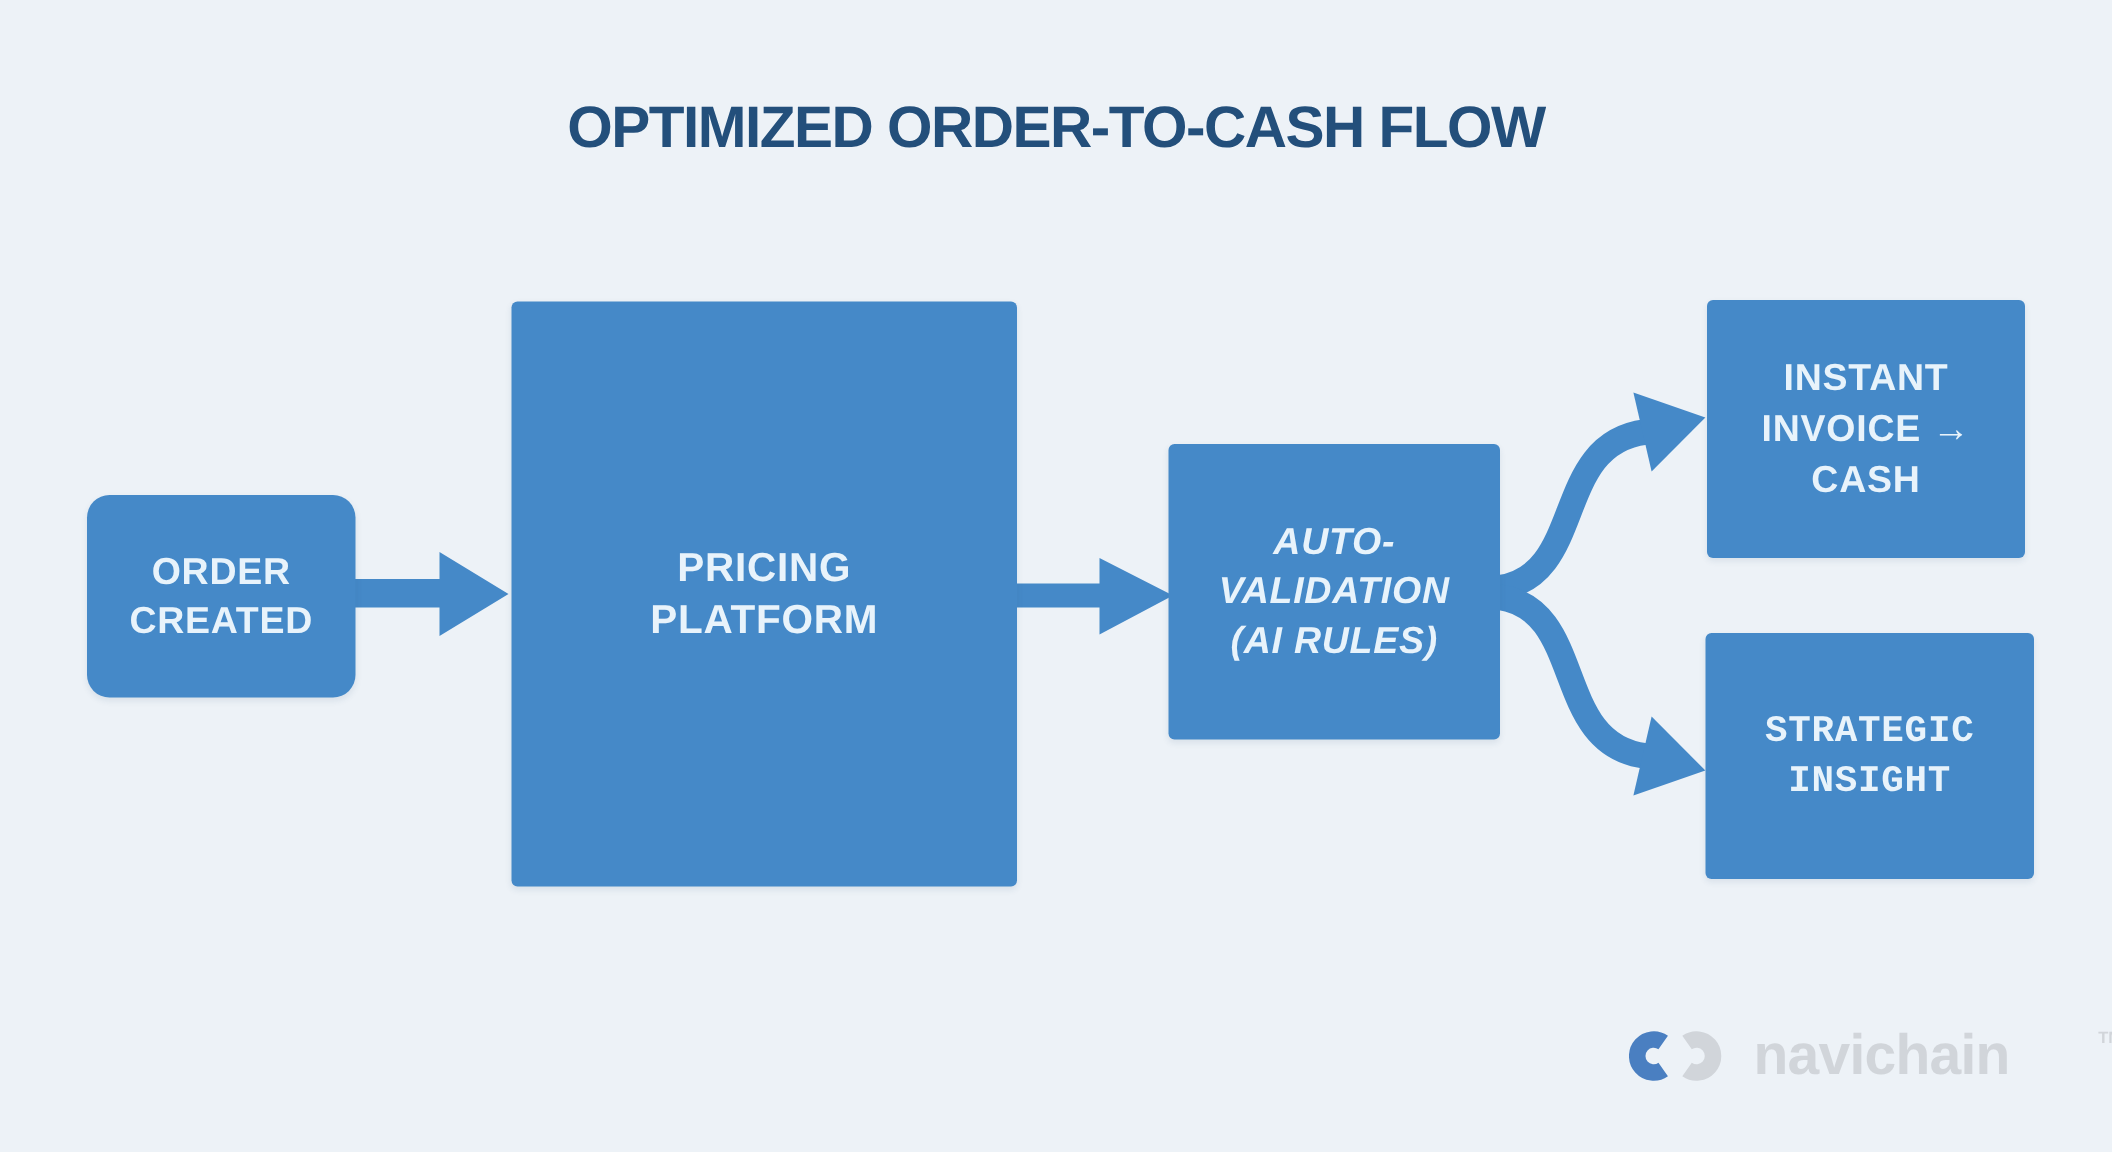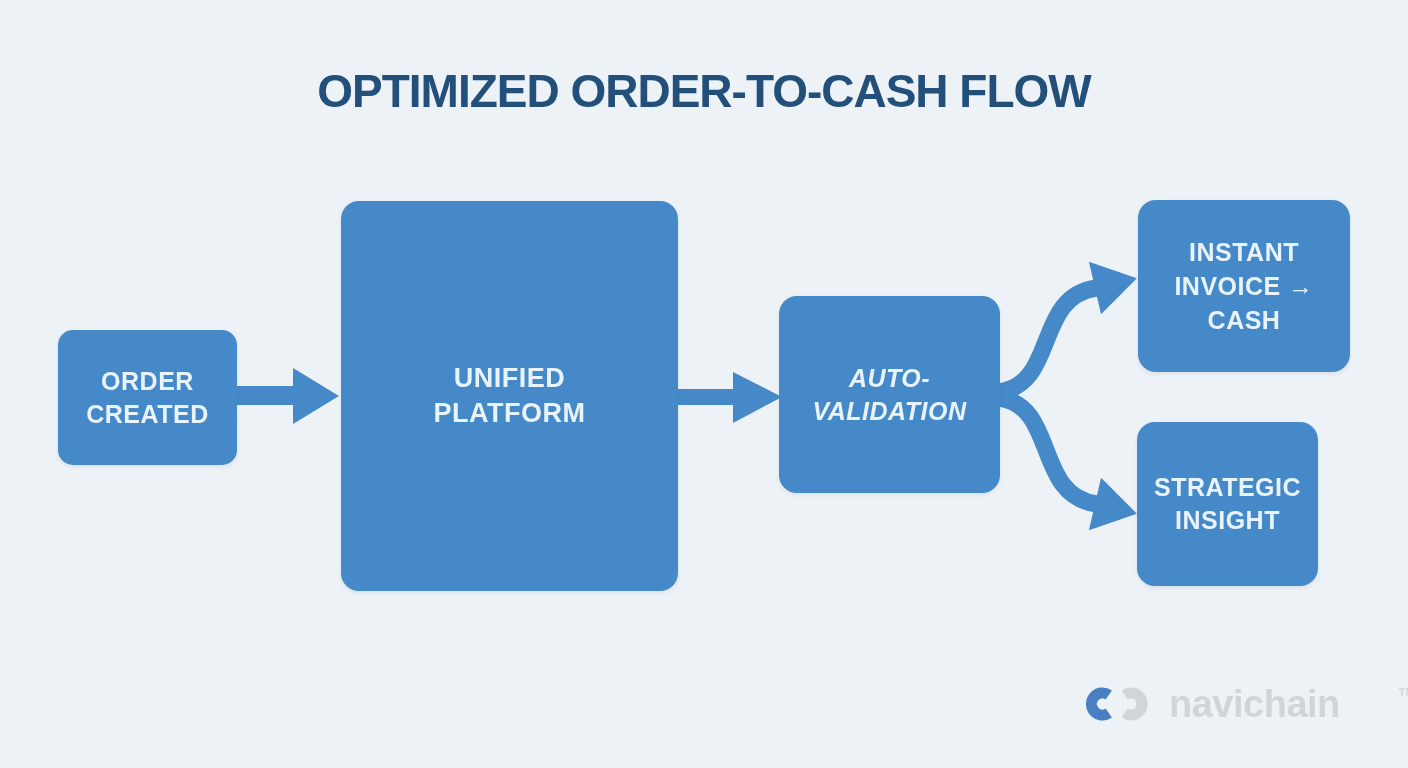--- a/index.html
+++ b/index.html
@@ -13,53 +13,53 @@
     overflow: hidden;
     background: var(--background, #edf2f7);
     font-family: "Liberation Sans", sans-serif;
   }
   .title {
     position: absolute;
     left: 0;
     right: 0;
     top: 64px;
     text-align: center;
-    font-size: 46px;
+    font-size: 39px;
     font-weight: bold;
     letter-spacing: -1px;
     color: var(--title, #234f7b);
     margin: 0;
   }
   .arrows-layer {
     position: absolute;
     left: 0;
     top: 0;
     width: 1408px;
     height: 768px;
   }
   .node {
     position: absolute;
     background: var(--box-fill, #4589c8);
-    border-radius: 18px;
+    border-radius: 4px;
     display: flex;
     flex-direction: column;
     justify-content: center;
     align-items: center;
     text-align: center;
     color: var(--box-text, #e8f3fb);
     font-weight: bold;
     letter-spacing: 0.5px;
     box-shadow: 0 2px 4px rgba(40, 80, 120, 0.10);
   }
   .node span { display: block; }
   .node-order-created   { left: 58px;   top: 330px; width: 179px; height: 135px; font-size: 25px; line-height: 33px; border-radius: 15px; }
   .node-unified-platform{ left: 341px;  top: 201px; width: 337px; height: 390px; font-size: 27px; line-height: 35px; }
   .node-auto-validation { left: 779px;  top: 296px; width: 221px; height: 197px; font-size: 25px; line-height: 33px; font-style: italic; }
   .node-instant-invoice { left: 1138px; top: 200px; width: 212px; height: 172px; font-size: 25px; line-height: 34px; }
-  .node-strategic-insight{ left: 1137px; top: 422px; width: 181px; height: 164px; font-size: 25px; line-height: 33px; }
+  .node-strategic-insight{ left: 1137px; top: 422px; width: 219px; height: 164px; font-size: 25px; line-height: 33px; font-family: Liberation Mono, monospace; }
   .logo {
     position: absolute;
     left: 1086px;
     top: 684px;
     display: flex;
     align-items: center;
     gap: 19px;
   }
   .logo-text {
     font-size: 38px;
@@ -94,27 +94,28 @@
   <path d="M 999,398 C 1058,406 1034,496 1097,504" style="fill: none; stroke: var(--arrow, #4589c8); stroke-width: 17;"></path>
   <polygon points="0,-27 43,0 0,27" transform="translate(1095,504) rotate(13)" style="fill: var(--arrow, #4589c8);"></polygon>
 </svg>
 
 <div class="node node-order-created">
   <span>ORDER</span>
   <span>CREATED</span>
 </div>
 
 <div class="node node-unified-platform">
-  <span>UNIFIED</span>
+  <span>PRICING</span>
   <span>PLATFORM</span>
 </div>
 
 <div class="node node-auto-validation">
   <span>AUTO-</span>
   <span>VALIDATION</span>
+  <span>(AI RULES)</span>
 </div>
 
 <div class="node node-instant-invoice">
   <span>INSTANT</span>
   <span>INVOICE →</span>
   <span>CASH</span>
 </div>
 
 <div class="node node-strategic-insight">
   <span>STRATEGIC</span>

